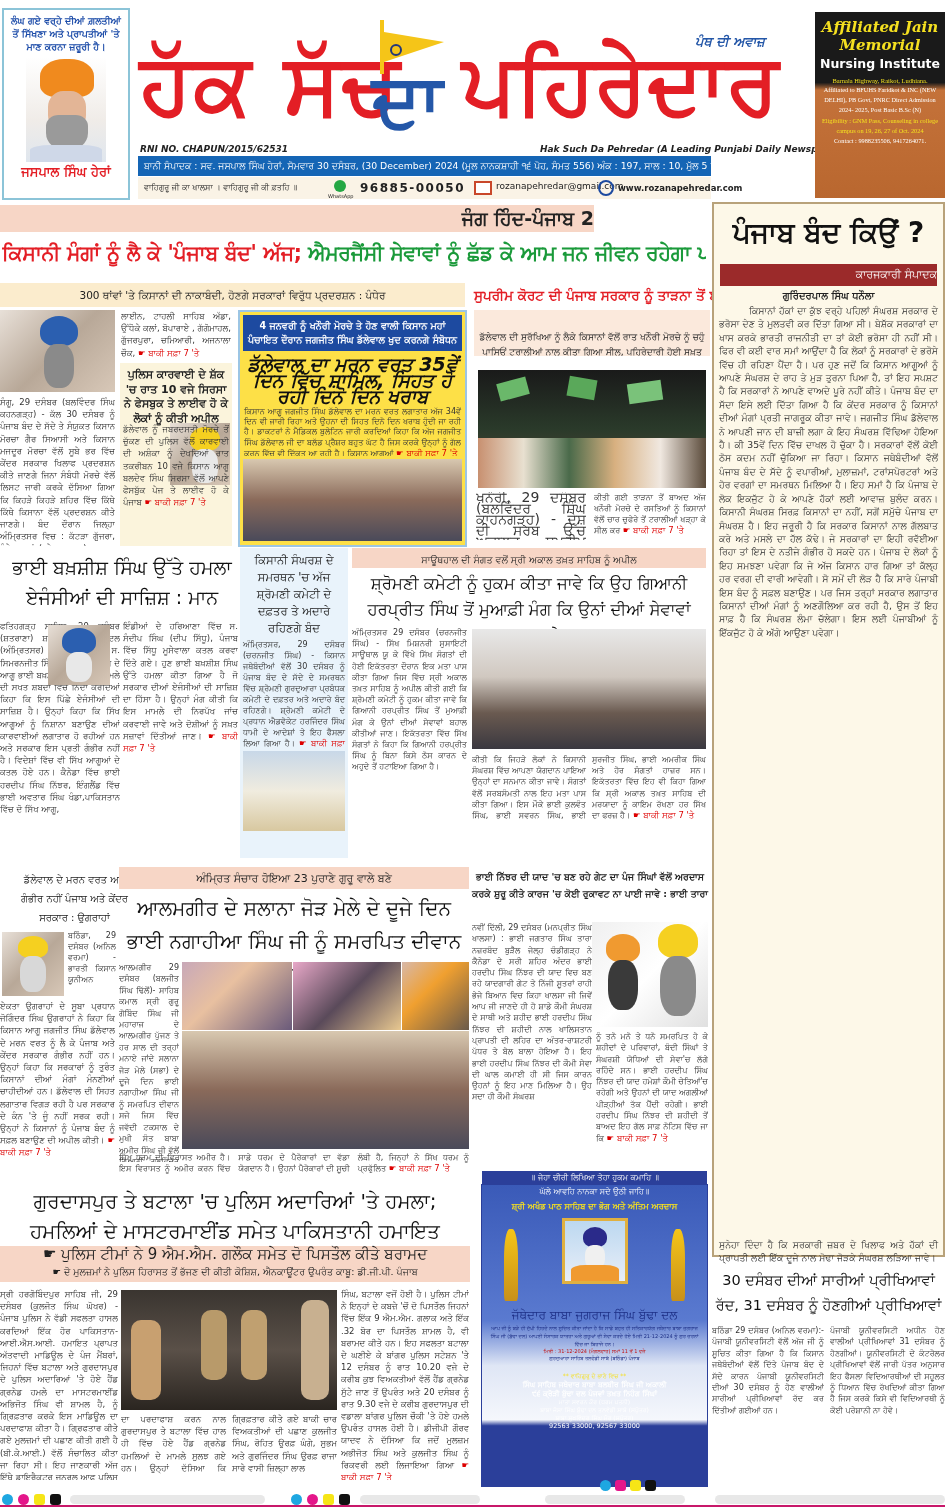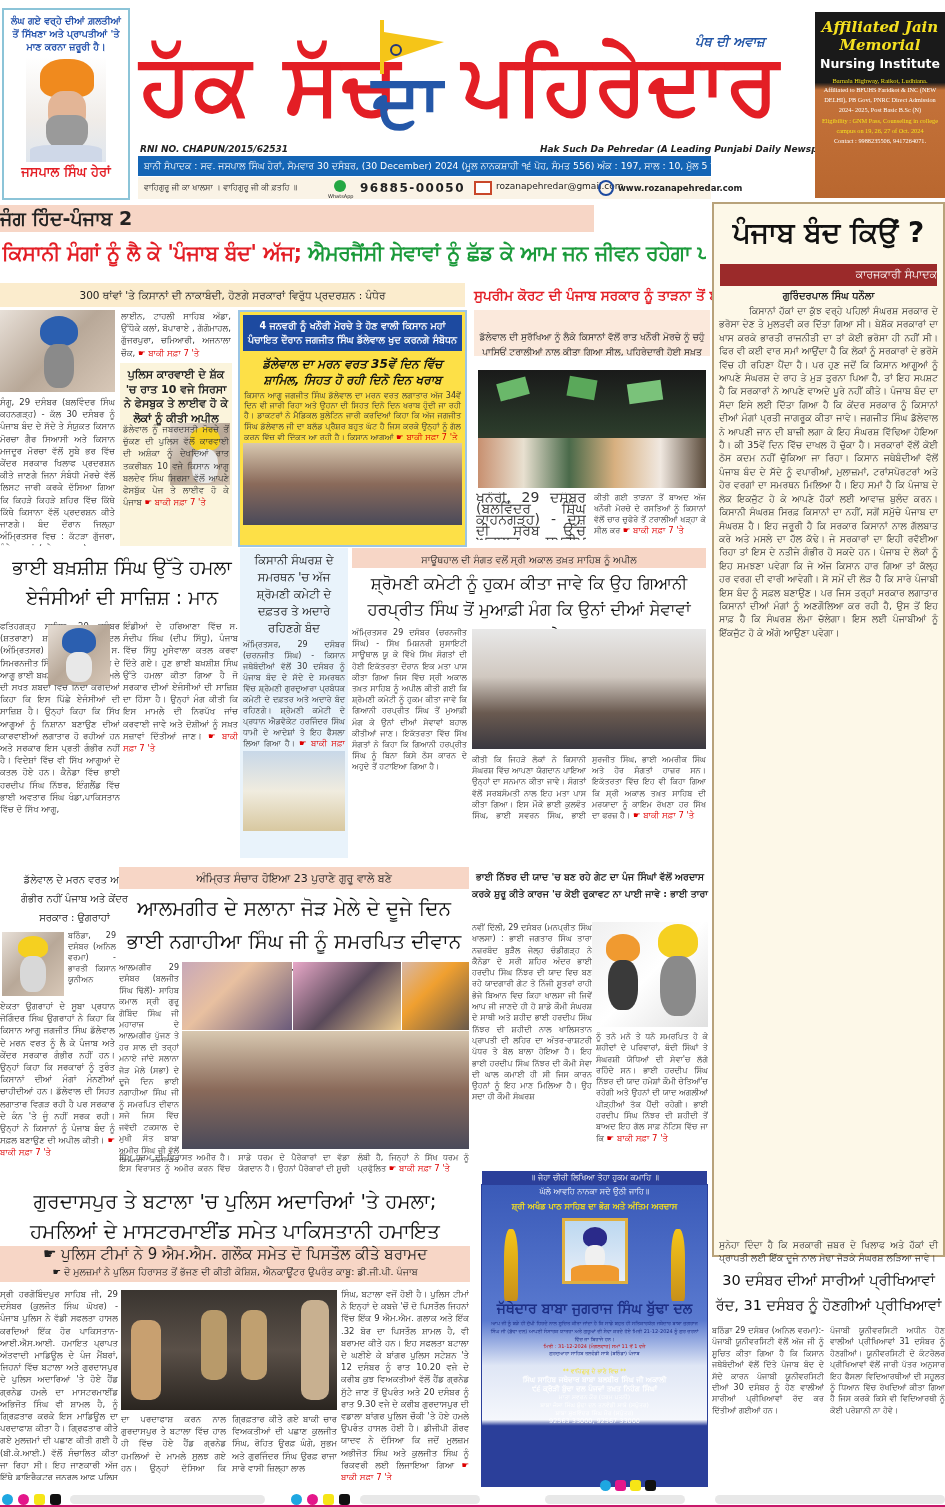--- a/index.html
+++ b/index.html
@@ -65,21 +65,21 @@
 <div class="abs" style="left:815px;top:12px;width:130px;height:186px;background:linear-gradient(180deg,#1a1a1a 0,#1a1a1a 38%,#c4723a 42%,#b9672f 100%);text-align:center;">
   <div style="color:#f5e020;font-style:italic;font-weight:bold;font-size:15px;margin-top:6px;font-family:'DejaVu Serif',serif;">Affiliated Jain</div>
   <div style="color:#f5e020;font-style:italic;font-weight:bold;font-size:15px;font-family:'DejaVu Serif',serif;">Memorial</div>
   <div style="color:#fff;font-weight:bold;font-size:12.5px;margin-top:2px;">Nursing Institute</div>
   <div style="color:#f5e020;font-size:6.5px;margin-top:6px;font-family:'Liberation Serif',serif;">Barnala Highway, Raikot, Ludhiana.</div>
   <div style="color:#fff;font-size:6.3px;line-height:10px;padding:1px 3px;font-family:'Liberation Serif',serif;">Affiliated to BFUHS Faridkot &amp; INC (NEW DELHI), PB Govt, PNRC Direct Admission 2024- 2025, Post Basic B.Sc (N)</div>
   <div style="color:#f5e020;font-size:6.3px;line-height:10px;padding:0 3px;font-family:'Liberation Serif',serif;">Eligibility : GNM Pass, Counseling in college campus on 19, 26, 27 of Oct. 2024</div>
   <div style="color:#fff;font-size:6.3px;line-height:10px;font-family:'Liberation Serif',serif;">Contact : 9988235506, 9417264071.</div>
 </div>
 
-<div class="abs bar" style="left:0;top:205px;width:594px;height:27px;text-align:left;">
+<div class="abs bar" style="left:0;top:205px;width:594px;height:27px;text-align:right;">
   <span style="font-size:19px;font-weight:bold;line-height:27px;color:#222;">ਜੰਗ ਹਿੰਦ-ਪੰਜਾਬ 2</span>
 </div>
 <div class="abs" style="left:2px;top:235px;width:704px;height:36px;white-space:nowrap;overflow:hidden;font-size:20.5px;line-height:36px;letter-spacing:-0.3px;">
   <span class="head-red">ਕਿਸਾਨੀ ਮੰਗਾਂ ਨੂੰ ਲੈ ਕੇ 'ਪੰਜਾਬ ਬੰਦ' ਅੱਜ;</span>
   <span class="head-green">ਐਮਰਜੈਂਸੀ ਸੇਵਾਵਾਂ ਨੂੰ ਛੱਡ ਕੇ ਆਮ ਜਨ ਜੀਵਨ ਰਹੇਗਾ ਪ੍ਰਭਾਵਿਤ</span>
 </div>
 <div class="abs" style="left:0;top:283px;width:465px;height:24px;background:#fbeccd;text-align:center;">
   <span style="font-size:10.5px;line-height:24px;">300 ਥਾਂਵਾਂ 'ਤੇ ਕਿਸਾਨਾਂ ਦੀ ਨਾਕਾਬੰਦੀ, ਹੋਣਗੇ ਸਰਕਾਰਾਂ ਵਿਰੁੱਧ ਪ੍ਰਦਰਸ਼ਨ : ਪੰਧੇਰ</span>
 </div>
 
@@ -100,21 +100,21 @@
     <div class="turban" style="left:20px;top:4px;width:30px;height:24px;background:#f5d020"></div>
     <div style="position:absolute;left:22px;top:26px;width:26px;height:34px;background:#e8e8e8;border-radius:40%"></div>
   </div>
   <div class="body-text" style="position:absolute;left:3px;top:60px;width:106px;height:120px;text-indent:0;">
     <span>ਡੱਲੇਵਾਲ ਨੂੰ ਜਬਰਦਸਤੀ ਮੋਰਚੇ ਤੋਂ ਚੁੱਕਣ ਦੀ ਪੁਲਿਸ ਵੱਲੋਂ ਕਾਰਵਾਈ ਦੀ ਅਸ਼ੰਕਾ ਨੂੰ ਦੇਖਦਿਆਂ ਰਾਤ ਤਕਰੀਬਨ 10 ਵਜੇ ਕਿਸਾਨ ਆਗੂ ਬਲਦੇਵ ਸਿੰਘ ਸਿਰਸਾ ਵੱਲੋਂ ਆਪਣੇ ਫੇਸਬੁੱਕ ਪੇਜ ਤੇ ਲਾਈਵ ਹੋ ਕੇ ਪੰਜਾਬ</span> <span class="cont">☛ ਬਾਕੀ ਸਫ਼ਾ 7 'ਤੇ</span>
   </div>
 </div>
 
 <div class="abs" style="left:238px;top:310px;width:229px;height:237px;border:2px solid #9cc5e4;background:#fde047;">
   <div style="margin:3px;background:#1d4aa0;color:#fff;font-size:9.6px;line-height:14px;text-align:center;padding:4px 3px;font-weight:bold;">4 ਜਨਵਰੀ ਨੂੰ ਖਨੌਰੀ ਮੋਰਚੇ ਤੇ ਹੋਣ ਵਾਲੀ ਕਿਸਾਨ ਮਹਾਂ ਪੰਚਾਇਤ ਦੌਰਾਨ ਜਗਜੀਤ ਸਿੰਘ ਡੱਲੇਵਾਲ ਖੁਦ ਕਰਨਗੇ ਸੰਬੋਧਨ</div>
-  <div style="font-size:12px;line-height:16px;font-weight:bold;font-style:italic;text-align:center;padding:2px 4px;color:#111;">ਡੱਲੇਵਾਲ ਦਾ ਮਰਨ ਵਰਤ 35ਵੇਂ ਦਿਨ ਵਿੱਚ ਸ਼ਾਮਿਲ, ਸਿਹਤ ਹੋ ਰਹੀ ਦਿਨੋ ਦਿਨ ਖਰਾਬ</div>
+  <div style="font-size:19px;line-height:16px;font-weight:bold;font-style:italic;text-align:center;padding:2px 4px;color:#111;">ਡੱਲੇਵਾਲ ਦਾ ਮਰਨ ਵਰਤ 35ਵੇਂ ਦਿਨ ਵਿੱਚ ਸ਼ਾਮਿਲ, ਸਿਹਤ ਹੋ ਰਹੀ ਦਿਨੋ ਦਿਨ ਖਰਾਬ</div>
   <div class="body-text" style="padding:1px 4px;height:50px;font-size:8px;line-height:10.2px;">
     <span>ਕਿਸਾਨ ਆਗੂ ਜਗਜੀਤ ਸਿੰਘ ਡੱਲੇਵਾਲ ਦਾ ਮਰਨ ਵਰਤ ਲਗਾਤਾਰ ਅੱਜ 34ਵੇਂ ਦਿਨ ਵੀ ਜਾਰੀ ਰਿਹਾ ਅਤੇ ਉਹਨਾ ਦੀ ਸਿਹਤ ਦਿਨੋ ਦਿਨ ਖਰਾਬ ਹੁੰਦੀ ਜਾ ਰਹੀ ਹੈ। ਡਾਕਟਰਾਂ ਨੇ ਮੈਡਿਕਲ ਬੁਲੇਟਿਨ ਜਾਰੀ ਕਰਦਿਆਂ ਕਿਹਾ ਕਿ ਅੱਜ ਜਗਜੀਤ ਸਿੰਘ ਡੱਲੇਵਾਲ ਜੀ ਦਾ ਬਲੱਡ ਪ੍ਰੈਸ਼ਰ ਬਹੁਤ ਘੱਟ ਹੈ ਜਿਸ ਕਰਕੇ ਉਨ੍ਹਾਂ ਨੂੰ ਗੱਲ ਕਰਨ ਵਿੱਚ ਵੀ ਦਿੱਕਤ ਆ ਰਹੀ ਹੈ। ਕਿਸਾਨ ਆਗੂਆਂ</span> <span class="cont">☛ ਬਾਕੀ ਸਫ਼ਾ 7 'ਤੇ</span>
   </div>
   <div class="photo crowd" style="margin:3px 3px 0;height:82px;"></div>
 </div>
 
 <div class="abs" style="left:474px;top:287px;width:236px;font-size:13.5px;font-weight:bold;color:#e31e25;text-align:center;white-space:nowrap;">ਸੁਪਰੀਮ ਕੋਰਟ ਦੀ ਪੰਜਾਬ ਸਰਕਾਰ ਨੂੰ ਤਾੜਨਾ ਤੋਂ ਬਾਅਦ</div>
 <div class="abs" style="left:474px;top:310px;width:236px;height:46px;background:#fbe9dc;">
   <div style="font-size:9.2px;line-height:15px;text-align:center;padding:19px 3px;">ਡੱਲੇਵਾਲ ਦੀ ਸੁਰੱਖਿਆ ਨੂੰ ਲੈਕੇ ਕਿਸਾਨਾਂ ਵੱਲੋਂ ਰਾਤ ਖਨੌਰੀ ਮੋਰਚੇ ਨੂੰ ਚਹੁੰ ਪਾਸਿਓਂ ਟਰਾਲੀਆਂ ਨਾਲ ਕੀਤਾ ਗਿਆ ਸੀਲ, ਪਹਿਰੇਦਾਰੀ ਹੋਈ ਸਖ਼ਤ</div>
 </div>
@@ -237,21 +237,21 @@
   <div style="font-size:8px;margin-top:-14px;color:#fff;background:#2b3f9a;line-height:14px;">॥ ਜੇਹਾ ਚੀਰੀ ਲਿਖਿਆ ਤੇਹਾ ਹੁਕਮ ਕਮਾਹਿ ॥</div>
   <div style="font-size:8px;margin-top:2px;">ਘੱਲੇ ਆਵਹਿ ਨਾਨਕਾ ਸਦੇ ਉਠੀ ਜਾਹਿ॥</div>
   <div style="font-size:8.3px;color:#f5e020;font-weight:bold;margin-top:4px;">ਸ਼੍ਰੀ ਅਖੰਡ ਪਾਠ ਸਾਹਿਬ ਦਾ ਭੋਗ ਅਤੇ ਅੰਤਿਮ ਅਰਦਾਸ</div>
   <div style="position:absolute;left:22px;top:44px;width:14px;height:72px;background:linear-gradient(180deg,#f5c518,#c8901a);border-radius:40% 40% 10% 10%"></div>
   <div style="position:absolute;right:22px;top:44px;width:14px;height:72px;background:linear-gradient(180deg,#f5c518,#c8901a);border-radius:40% 40% 10% 10%"></div>
   <div style="position:relative;margin:6px auto 0;width:66px;height:66px;border:3px solid #e0b040;background:linear-gradient(180deg,#bcd8f0,#e8eef8);">
     <div class="turban" style="left:18px;top:6px;width:24px;height:20px;background:#2a2a8a"></div>
     <div style="position:absolute;left:20px;top:24px;width:20px;height:24px;background:#f0f0f0;border-radius:40%"></div>
     <div style="position:absolute;left:6px;top:44px;width:48px;height:16px;background:#f09a30;border-radius:30% 30% 0 0"></div>
   </div>
-  <div style="font-size:14px;font-weight:bold;color:#1d2f86;margin-top:16px;">ਜੱਥੇਦਾਰ ਬਾਬਾ ਜੁਗਰਾਜ ਸਿੰਘ ਬੁੱਢਾ ਦਲ</div>
+  <div style="font-size:12px;font-weight:normal;color:#1d2f86;margin-top:24px;">ਜੱਥੇਦਾਰ ਬਾਬਾ ਜੁਗਰਾਜ ਸਿੰਘ ਬੁੱਢਾ ਦਲ</div>
   <div style="font-size:5px;line-height:8px;color:#1d2f86;padding:2px 6px;height:26px;overflow:hidden;">ਆਪ ਜੀ ਨੂੰ ਬੜੇ ਹੀ ਦੁੱਖੀ ਹਿਰਦੇ ਨਾਲ ਸੂਚਿਤ ਕੀਤਾ ਜਾਂਦਾ ਹੈ ਕਿ ਸਾਡੇ ਬਹੁਤ ਹੀ ਸਤਿਕਾਰਯੋਗ ਜਥੇਦਾਰ ਬਾਬਾ ਜੁਗਰਾਜ ਸਿੰਘ ਜੀ (ਬੁੱਢਾ ਦਲ) ਆਪਣੀ ਸੰਸਾਰਕ ਯਾਤਰਾ ਅਤੇ ਗੁਰੂਆਂ ਦੀ ਸੇਵਾ ਕਰਦੇ ਹੋਏ ਮਿਤੀ 21-12-2024 ਨੂੰ ਗੁਰ ਚਰਨਾਂ ਵਿੱਚ ਜਾ ਬਿਰਾਜੇ ਹਨ।</div>
   <div style="font-size:5px;color:#c21010;">ਮਿਤੀ : 31-12-2024 (ਮੰਗਲਵਾਰ) ਸਮਾਂ 11 ਤੋਂ 1 ਵਜੇ</div>
   <div style="font-size:5px;color:#1d2f86;">ਗੁਰਦੁਆਰਾ ਸਾਹਿਬ ਤਲਵੰਡੀ ਸਾਬੋ (ਬਠਿੰਡਾ) ਪੰਜਾਬ</div>
   <div style="font-size:6px;color:#f5e020;margin-top:10px;">** ਵਾਹਿਗੁਰੂ ਦੇ ਭਾਣੇ ਵਿਚ **</div>
   <div style="font-size:7.3px;font-weight:bold;">ਸਿੰਘ ਸਾਹਿਬ ਜਥੇਦਾਰ ਬਾਬਾ ਬਲਬੀਰ ਸਿੰਘ ਜੀ ਅਕਾਲੀ</div>
   <div style="font-size:7.3px;font-weight:bold;">੯੬ ਕ੍ਰੋੜੀ ਬੁੱਢਾ ਦਲ ਪੰਜਵਾਂ ਤਖ਼ਤ ਨਿਹੰਗ ਸਿੰਘਾਂ</div>
   <div style="font-size:6px;">ਮਾਤਾ ਸਵਰਨ ਕੌਰ (ਧਰਮ ਪਤਨੀ)</div>
   <div style="font-size:6px;">ਬਾਬਾ ਜੱਸਾ ਸਿੰਘ ਬੁੱਢਾ ਦਲ ਤਲਵੰਡੀ ਸਾਬੋ (ਸਪੁੱਤਰ)</div>
   <div style="font-size:6px;">ਬਾਬਾ ਸੁਖਵਿੰਦਰ ਸਿੰਘ ਮੌਰ (ਸਪੁੱਤਰ)</div>
   <div style="font-size:6.5px;">92563 33000, 92567 33000</div>

